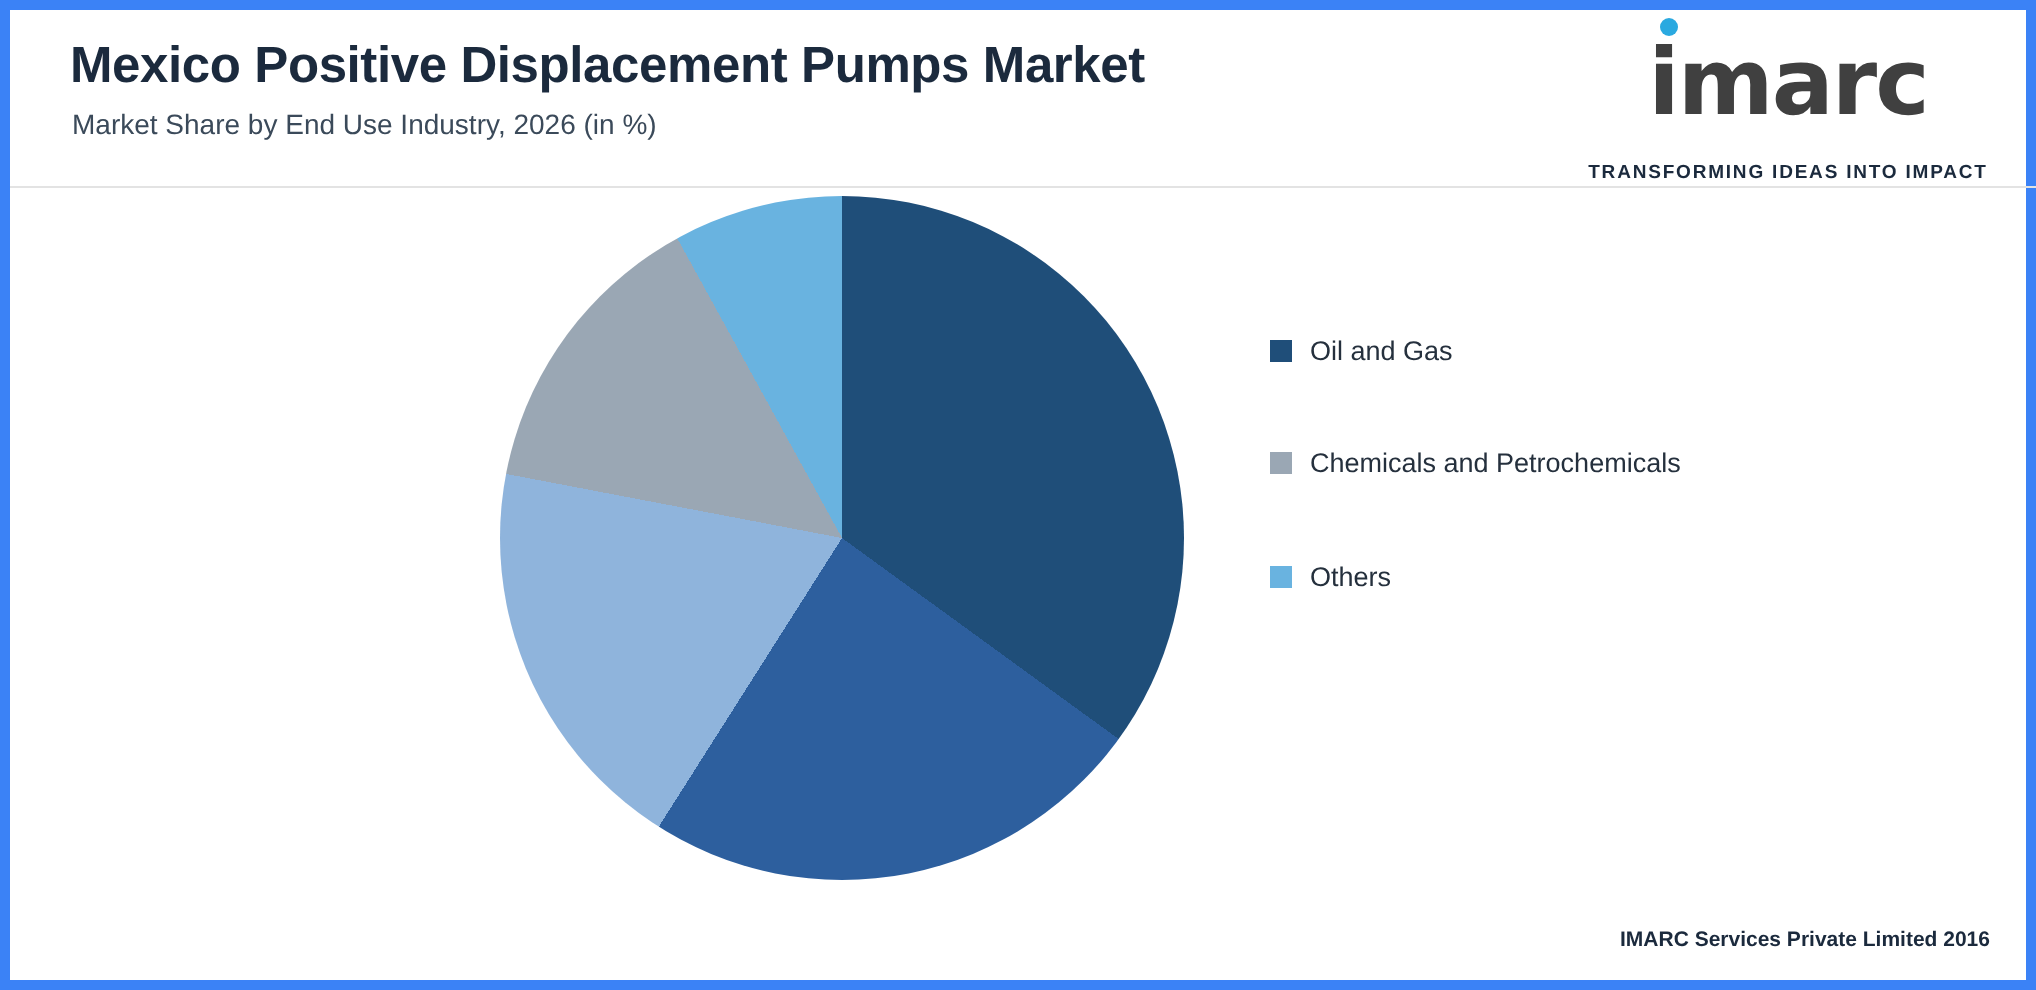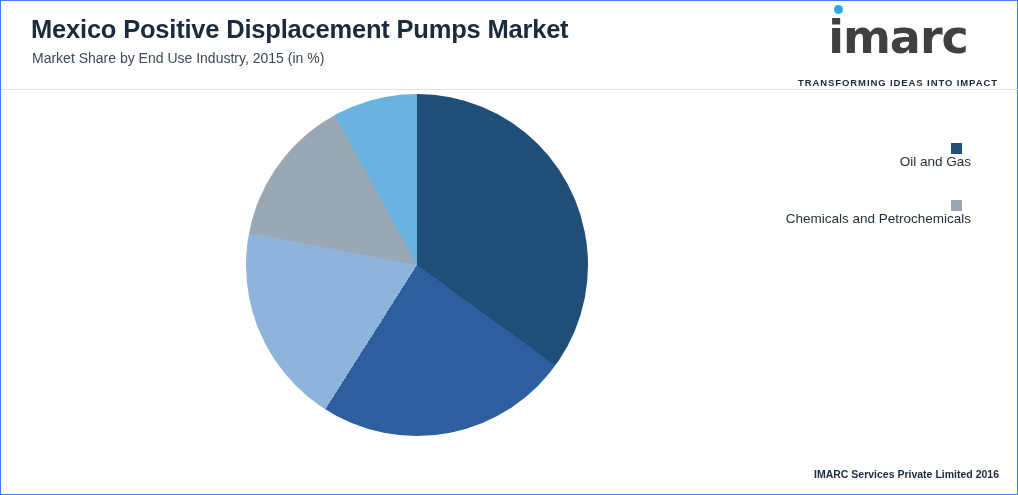--- a/index.html
+++ b/index.html
@@ -11,21 +11,21 @@
     height: 495px;
     background: #ffffff;
     font-family: "Liberation Sans", sans-serif;
     overflow: hidden;
   }
   .page {
     position: relative;
     width: 1018px;
     height: 495px;
     box-sizing: border-box;
-    border: 1px solid #3b82f6;
+    border: 5px solid #3b82f6;
     background: #ffffff;
   }
   .title {
     position: absolute;
     left: 30px;
     top: 14px;
     font-size: 25.5px;
     font-weight: bold;
     color: #1b2a3d;
     letter-spacing: -0.2px;
@@ -96,23 +96,22 @@
   }
   
   .legend {
     position: absolute;
     left: 630px;
     top: 142px;
     width: 340px;
   }
   .legend-item {
     display: flex;
-    align-items: flex-end;
+    align-items: center;
     height: 56.5px;
-    flex-direction: column;
   }
   .legend-swatch {
     width: 11px;
     height: 11px;
     flex: 0 0 11px;
     margin-right: 9px;
   }
   .legend-label {
     font-size: 13.5px;
     color: #25303d;
@@ -131,21 +130,21 @@
     color: #1b2a3d;
     line-height: 16px;
   }
 </style>
 </head>
 <body>
 
 <div class="page">
 
   <div class="title">Mexico Positive Displacement Pumps Market</div>
-  <div class="subtitle">Market Share by End Use Industry, 2015 (in %)</div>
+  <div class="subtitle">Market Share by End Use Industry, 2026 (in %)</div>
   <div class="divider"></div>
 
   <div class="logo">
     <div class="logo-word">
       <span class="logo-dot"></span>
       <span>imarc</span>
     </div>
     <div class="logo-tag">TRANSFORMING IDEAS INTO IMPACT</div>
   </div>
 
@@ -155,19 +154,23 @@
 
   <div class="legend" id="legend">
       <div class="legend-item">
         <span class="legend-swatch" style="background: rgb(31, 78, 121);"></span>
         <span class="legend-label">Oil and Gas</span>
       </div>
       <div class="legend-item">
         <span class="legend-swatch" style="background: rgb(154, 167, 180);"></span>
         <span class="legend-label">Chemicals and Petrochemicals</span>
       </div>
+      <div class="legend-item">
+        <span class="legend-swatch" style="background: rgb(105, 179, 224);"></span>
+        <span class="legend-label">Others</span>
+      </div>
     </div>
 
   <div class="footer">
     <div class="footer-line">IMARC Services Private Limited 2016</div>
   </div>
 
 </div>
 
 </body></html>

